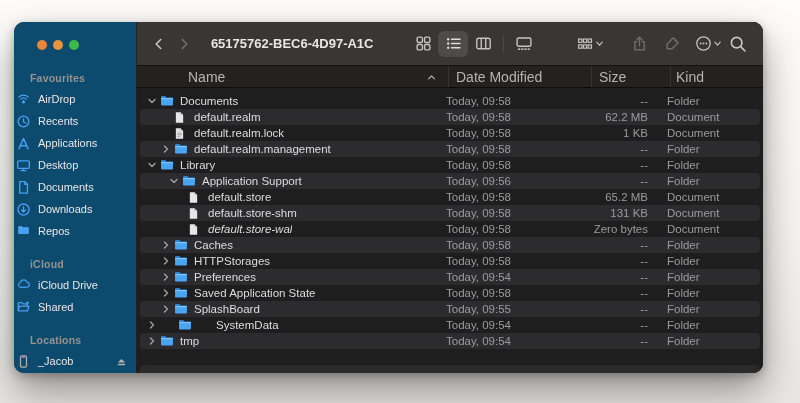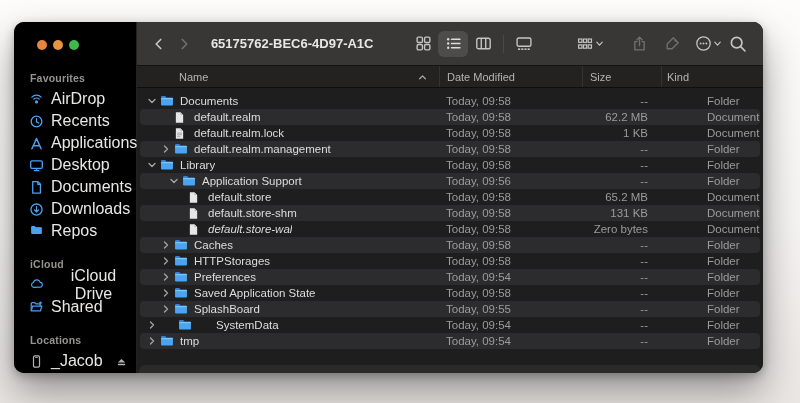--- a/index.html
+++ b/index.html
@@ -6,28 +6,28 @@
   html,body { width:800px; height:403px; overflow:hidden;
     font-family:"Liberation Sans", sans-serif;
     background: linear-gradient(180deg,#fdfcfb 0%,#f6f4f2 55%,#e9e6e3 100%);
   }
   .window{ position:absolute; left:14px; top:22px; width:749px; height:351px;
     border-radius:10px; display:flex; overflow:hidden;
     box-shadow:0 18px 38px rgba(0,0,0,.38), 0 3px 10px rgba(0,0,0,.25);
     background:#1e1e1e;
   }
   
-  .sidebar{ width:123px; background:#000000; flex-shrink:0; position:relative;
+  .sidebar{ width:123px; background:#0c4a6e; flex-shrink:0; position:relative;
     border-right:1px solid #222; padding-top:44px; }
   .traffic{ position:absolute; top:18px; left:23px; display:flex; gap:6px; }
   .traffic span{ width:10px; height:10px; border-radius:50%; display:block; }
   .side-section{ margin-bottom:10px; }
   .side-label{ color:#969390; font-size:10.5px; font-weight:700; padding:6px 0 4px 16px; letter-spacing:.2px; }
-  .side-item{ height:22px; display:flex; align-items:center; padding-left:15px; color:#e8e7e5;
-    font-size:16px; font-weight:500; position:relative;text-align:center; }
+  .side-item{ height:22px; display:flex; align-items:center; padding-left:2px; color:#e8e7e5;
+    font-size:11px; font-weight:500; position:relative;text-align:center; }
   .side-item .ic{ width:15px; height:15px; margin-right:7px; flex-shrink:0; display:inline-flex; }
   .side-item .trail{ position:absolute; right:8px; width:13px; height:13px; display:inline-flex; }
   
   .main{ flex:1; display:flex; flex-direction:column; position:relative; background:#1e1e1e; min-width:0;}
   .toolbar{ height:44px; background:#383735; border-bottom:1px solid #131313;
     position:relative; flex-shrink:0; display:flex; align-items:center; }
   .tbtn{ display:inline-flex; align-items:center; justify-content:center; height:26px; border-radius:6px; }
   .tbtn svg{ display:block; }
   .nav-back{ margin-left:12px; width:24px; }
   .nav-fwd{ width:24px; margin-left:4px; }
@@ -37,36 +37,36 @@
   .view-btn{ width:30px; }
   .view-btn.active{ background:#4d4c4a; }
   .tb-divider{ width:1px; height:18px; background:#4a4947; margin:0 5px; }
   .grp{ margin-left:34px; width:40px; }
   .share{ margin-left:20px; width:26px; }
   .tag{ margin-left:10px; width:26px; }
   .more{ margin-left:8px; width:40px; }
   .search{ margin-left:auto; margin-right:14px; width:26px; }
   
   .hdr{ height:22px; background:#232221; border-bottom:1px solid #0e0e0e; display:flex;
-    color:#b5b4b2; font-size:11px; flex-shrink:0; align-items:center; }
+    color:#b5b4b2; font-size:14px; flex-shrink:0; align-items:center;padding-left:9px; }
   .hdr .hc{ height:100%; display:flex; align-items:center; position:relative; border-right:1px solid #343332; }
   .hc-name{ width:303px; padding-left:42px; }
   .hc-date{ width:143px; padding-left:7px; }
   .hc-size{ width:79px; padding-left:7px; }
   .hc-kind{ flex:1; padding-left:5px; border-right:none !important;text-align:right; }
   .sort-arrow{ position:absolute; right:10px; top:5px; }
   
   .list{ flex:1; padding-top:5px; overflow:hidden; position:relative; }
   .row{ height:16px; display:flex; align-items:center; font-size:11.5px; color:#dddcde;
     margin:0 3px; border-radius:4px; }
   .row:nth-child(even){ background:#2c2c2e; }
   .cell-name{ width:300px; display:flex; align-items:center; min-width:0; }
   .cell-date{ width:143px; padding-left:6px; color:#9b9a9c; }
   .cell-size{ width:79px; padding-right:14px; text-align:right; color:#9b9a9c; }
-  .cell-kind{ flex:1; padding-left:5px; color:#9b9a9c;margin-left:40px; }
+  .cell-kind{ flex:1; padding-left:5px; color:#9b9a9c; }
   .disc{ width:12px; height:12px; display:inline-flex; flex-shrink:0; margin-right:1px; }
   .disc.hidden{ visibility:hidden; }
   .fic{ width:16px; height:14px; display:inline-flex; flex-shrink:0; margin-right:5px; align-items:center;}
   .fname{ white-space:nowrap; overflow:hidden; }
   .footer-strip{ position:absolute; left:2px; right:2px; bottom:0; height:8px;
     background:#2a2a2a; border-radius:6px 6px 0 0; }
 </style>
 </head>
 <body>
 

